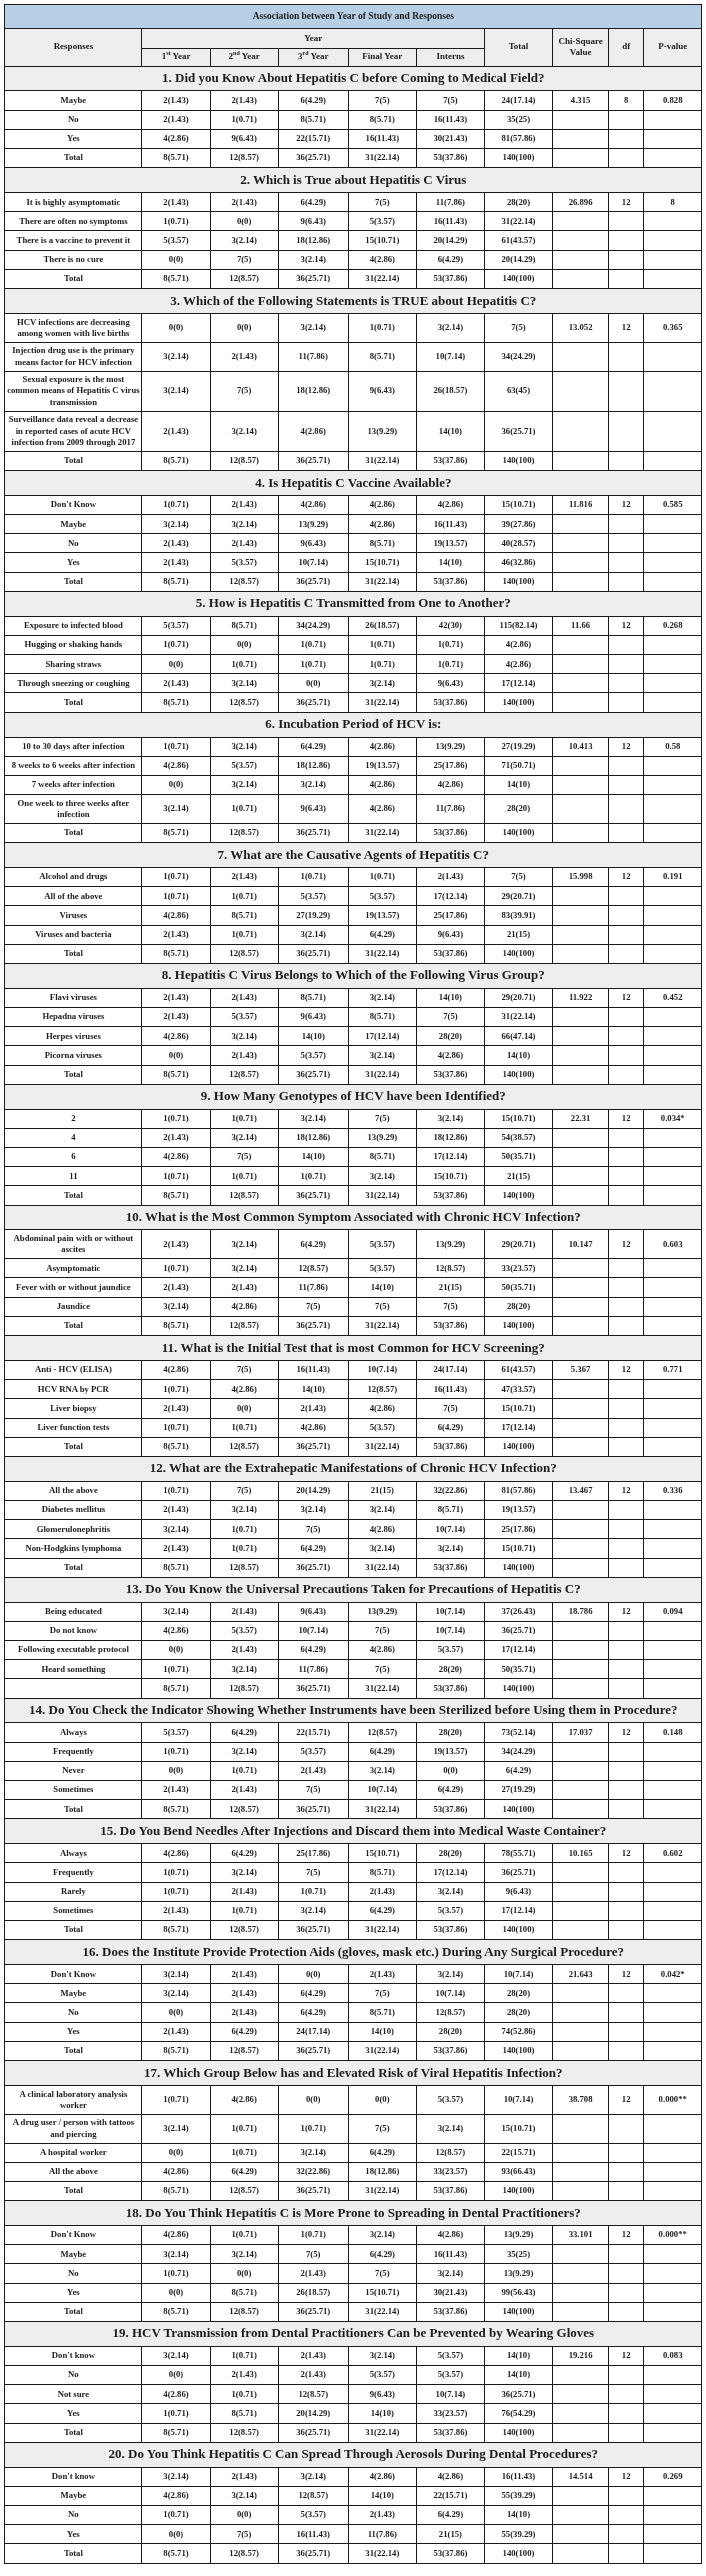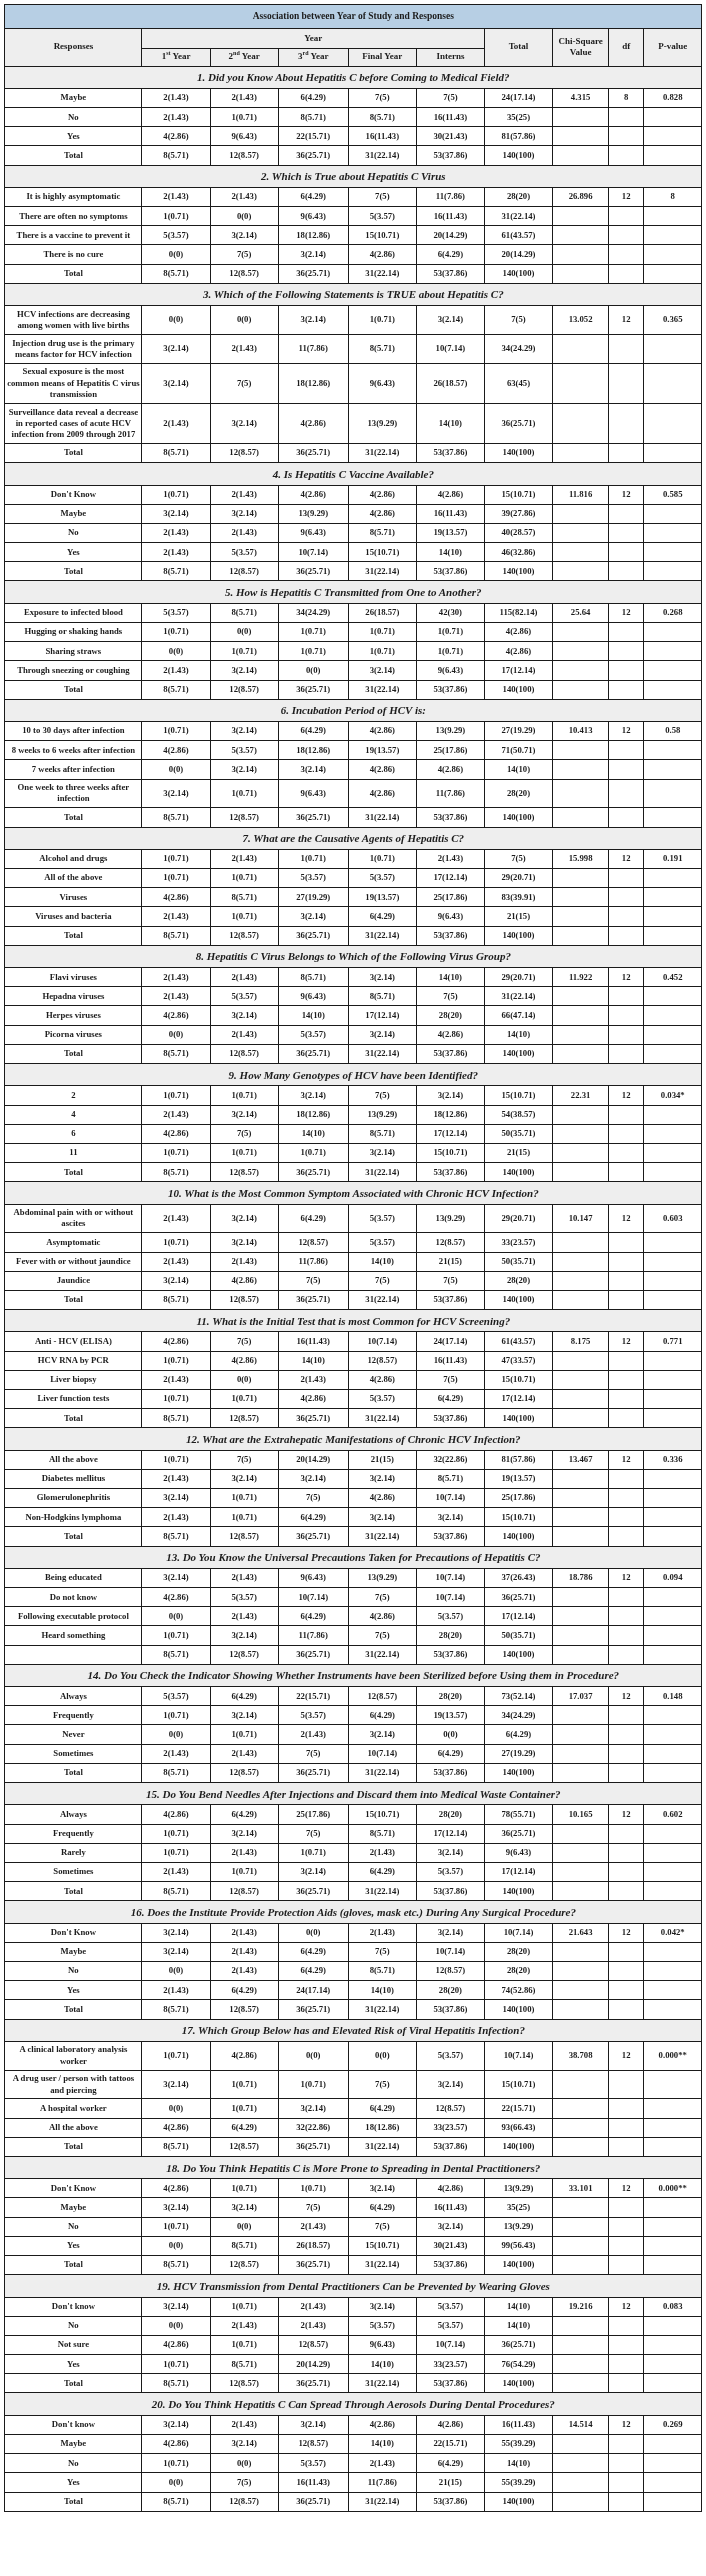--- a/index.html
+++ b/index.html
@@ -36,23 +36,22 @@
     background:var(--title-bg);
     font-size:9.5px;
     padding:5.2px 1.7px;
     border-bottom:1.7px solid var(--border);
     margin-top:20px;
   }
   thead th{background:var(--section-bg);font-size:9px;}
   th.year-group{padding:3.5px 1.7px;}
   tr.section-row td{
     background:var(--section-bg);
-    font-size:11px;
+    font-size:13px;
     padding:3.5px 1.7px;
-    font-style:italic;
   }
   sup{font-size:6px;line-height:0;}
 </style>
 </head>
 <body>
 
 <div class="wrap">
   <table>
     <colgroup>
       <col style="width:137px">
@@ -331,21 +330,21 @@
           <td colspan="10">5. How is Hepatitis C Transmitted from One to Another?</td>
         </tr>
         <tr>
           <td>Exposure to infected blood</td>
           <td>5(3.57)</td>
           <td>8(5.71)</td>
           <td>34(24.29)</td>
           <td>26(18.57)</td>
           <td>42(30)</td>
           <td>115(82.14)</td>
-          <td>25.64</td>
+          <td>11.66</td>
           <td>12</td>
           <td>0.268</td>
         </tr>
         <tr>
           <td>Hugging or shaking hands</td>
           <td>1(0.71)</td>
           <td>0(0)</td>
           <td>1(0.71)</td>
           <td>1(0.71)</td>
           <td>1(0.71)</td>
@@ -709,21 +708,21 @@
           <td colspan="10">11. What is the Initial Test that is most Common for HCV Screening?</td>
         </tr>
         <tr>
           <td>Anti - HCV (ELISA)</td>
           <td>4(2.86)</td>
           <td>7(5)</td>
           <td>16(11.43)</td>
           <td>10(7.14)</td>
           <td>24(17.14)</td>
           <td>61(43.57)</td>
-          <td>8.175</td>
+          <td>5.367</td>
           <td>12</td>
           <td>0.771</td>
         </tr>
         <tr>
           <td>HCV RNA by PCR</td>
           <td>1(0.71)</td>
           <td>4(2.86)</td>
           <td>14(10)</td>
           <td>12(8.57)</td>
           <td>16(11.43)</td>

